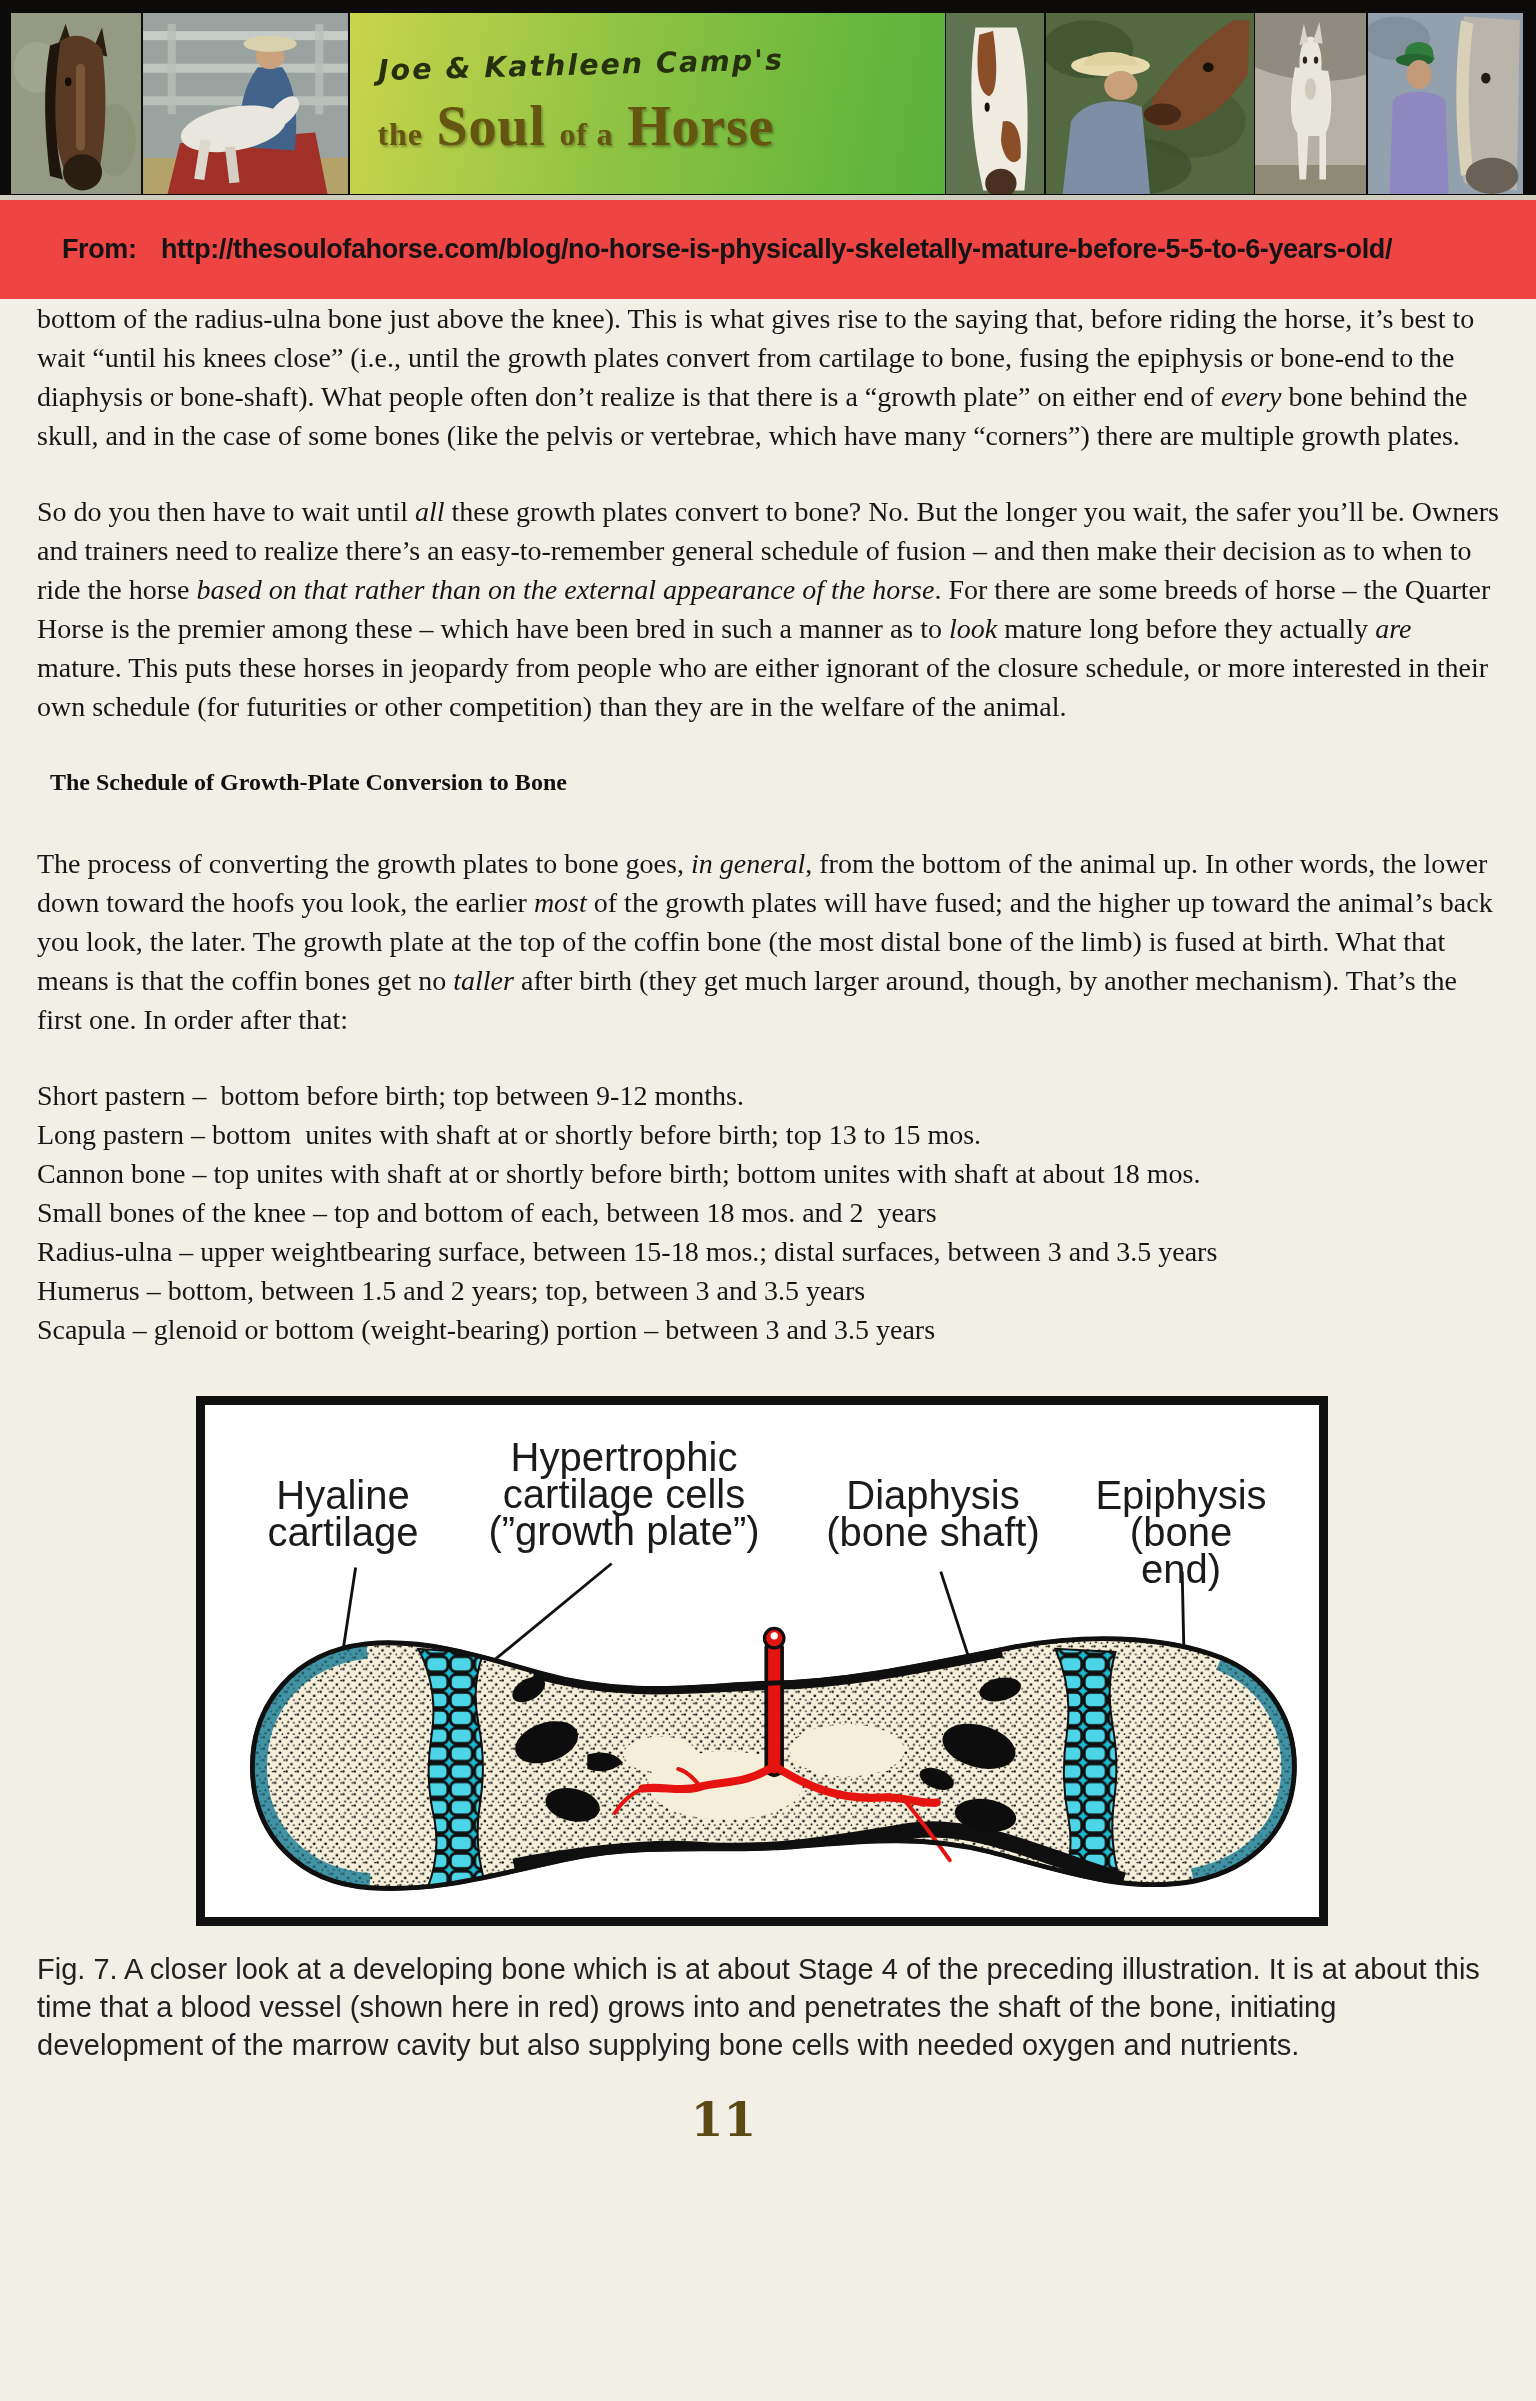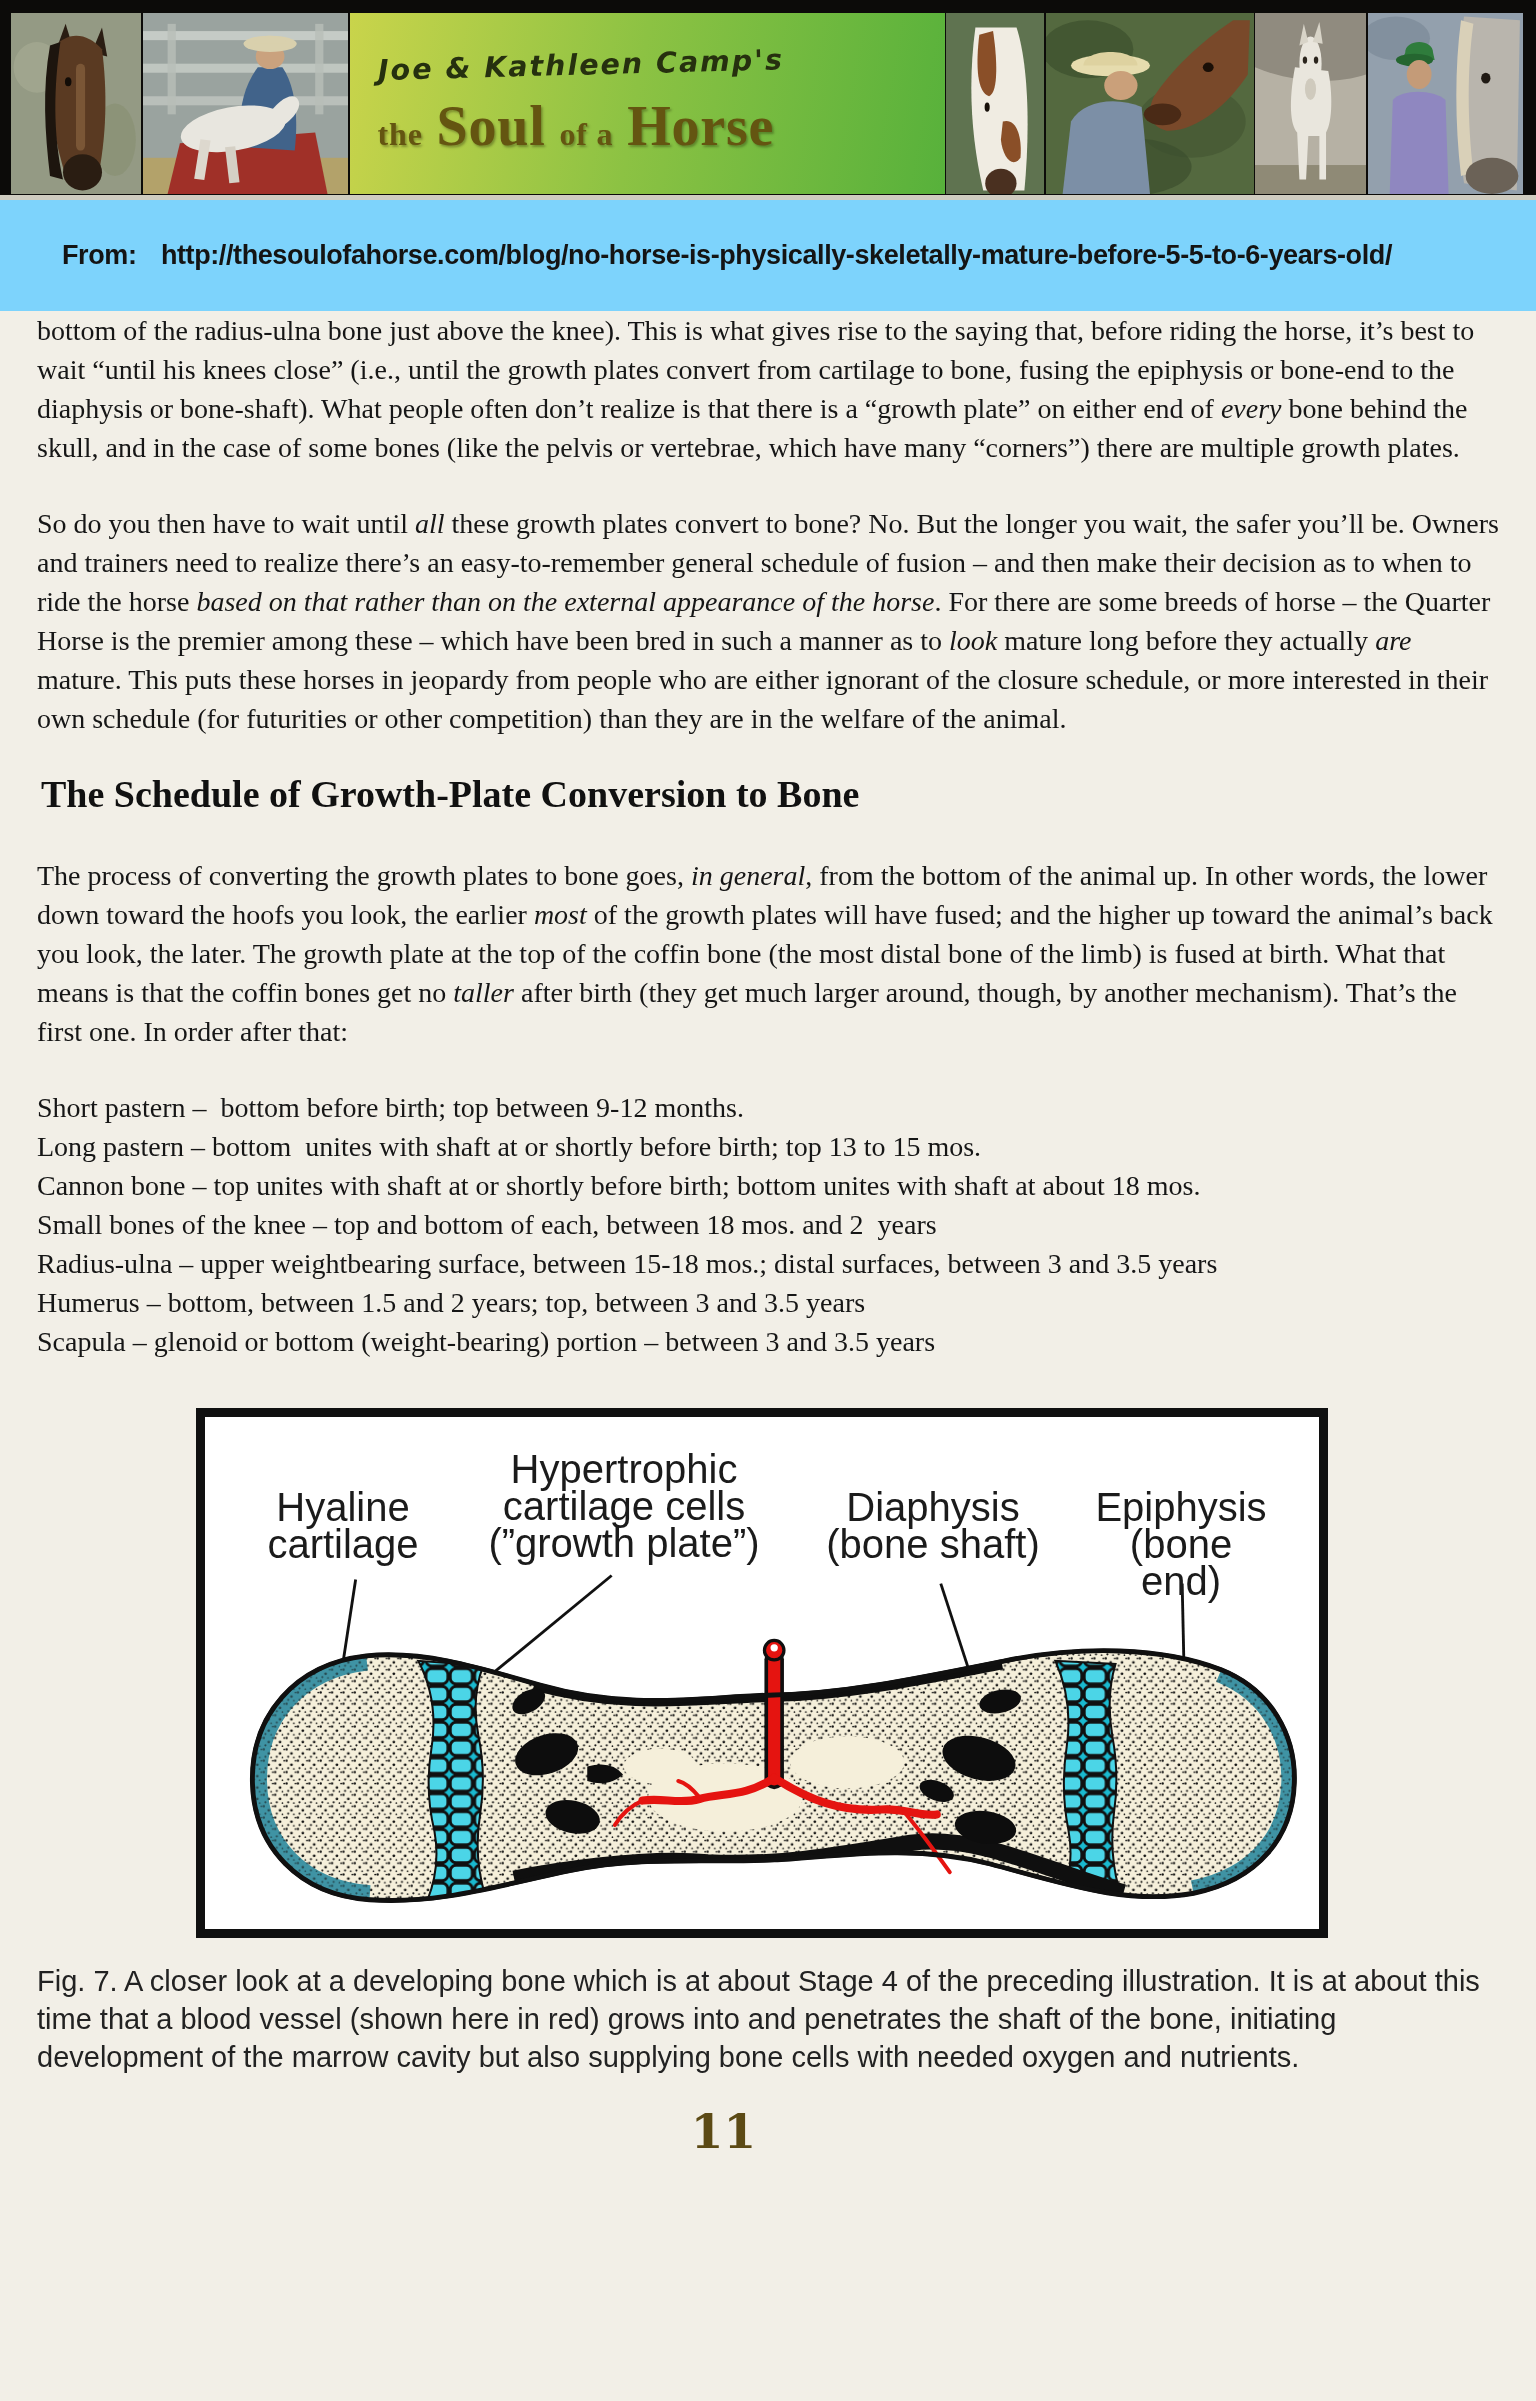--- a/index.html
+++ b/index.html
@@ -27,32 +27,32 @@
     margin-top:6.5px; font-family:"Liberation Serif", serif; font-weight:bold; color:#645511;
     text-shadow:1.6px 1.6px 2.4px rgba(30,25,0,0.35); letter-spacing:0.8px; white-space:nowrap;
   }
   .logo-title .t-sm { font-size:32px; }
   .logo-title .t-lg { font-size:56px; }
   .logo-title span { margin-right:9.8px; }
   .logo-title span:last-child { margin-right:0; }
 
   
   .from-band {
-    height:111px; background:#7dd3fc; display:flex; align-items:center; padding-left:62px;
+    height:99px; background:#ef4444; display:flex; align-items:center; padding-left:62px;
     font-family:"Liberation Sans", sans-serif; font-weight:bold; font-size:27px;
     letter-spacing:-0.4px; color:#141414;
   }
   .from-label { margin-right:24.4px; }
 
   
   .body { padding:0 37px; }
   .para { font-size:28px; line-height:39px; color:#161616; margin:0 0 37px; }
   .para:first-child { }
   .it { font-style:italic; }
-  .heading { font-size:38px; line-height:39px; font-weight:bold; color:#111; margin:0 4px 42px; font-family:"Liberation Serif", serif; }
+  .heading { font-size:24px; line-height:39px; font-weight:bold; color:#111; margin:0 13px 42px; font-family:"Liberation Serif", serif; }
   .schedule { margin:0 0 47px; }
   .sched-line { font-size:28px; line-height:39px; color:#161616; white-space:pre-wrap; }
 
   
   .fig { margin:9.8px 0 24.4px 159px; width:1132px; height:530px; border:9px solid #101010; background:#ffffff; position:relative; }
   .bone-svg { position:absolute; left:0; top:0; width:1114px; height:512px; }
   .fig-label {
     position:absolute; transform:translateX(-50%); white-space:pre-line; text-align:center;
     font-family:"Liberation Sans", sans-serif; font-size:40px; line-height:37px; color:#1b1b1b;
   }

